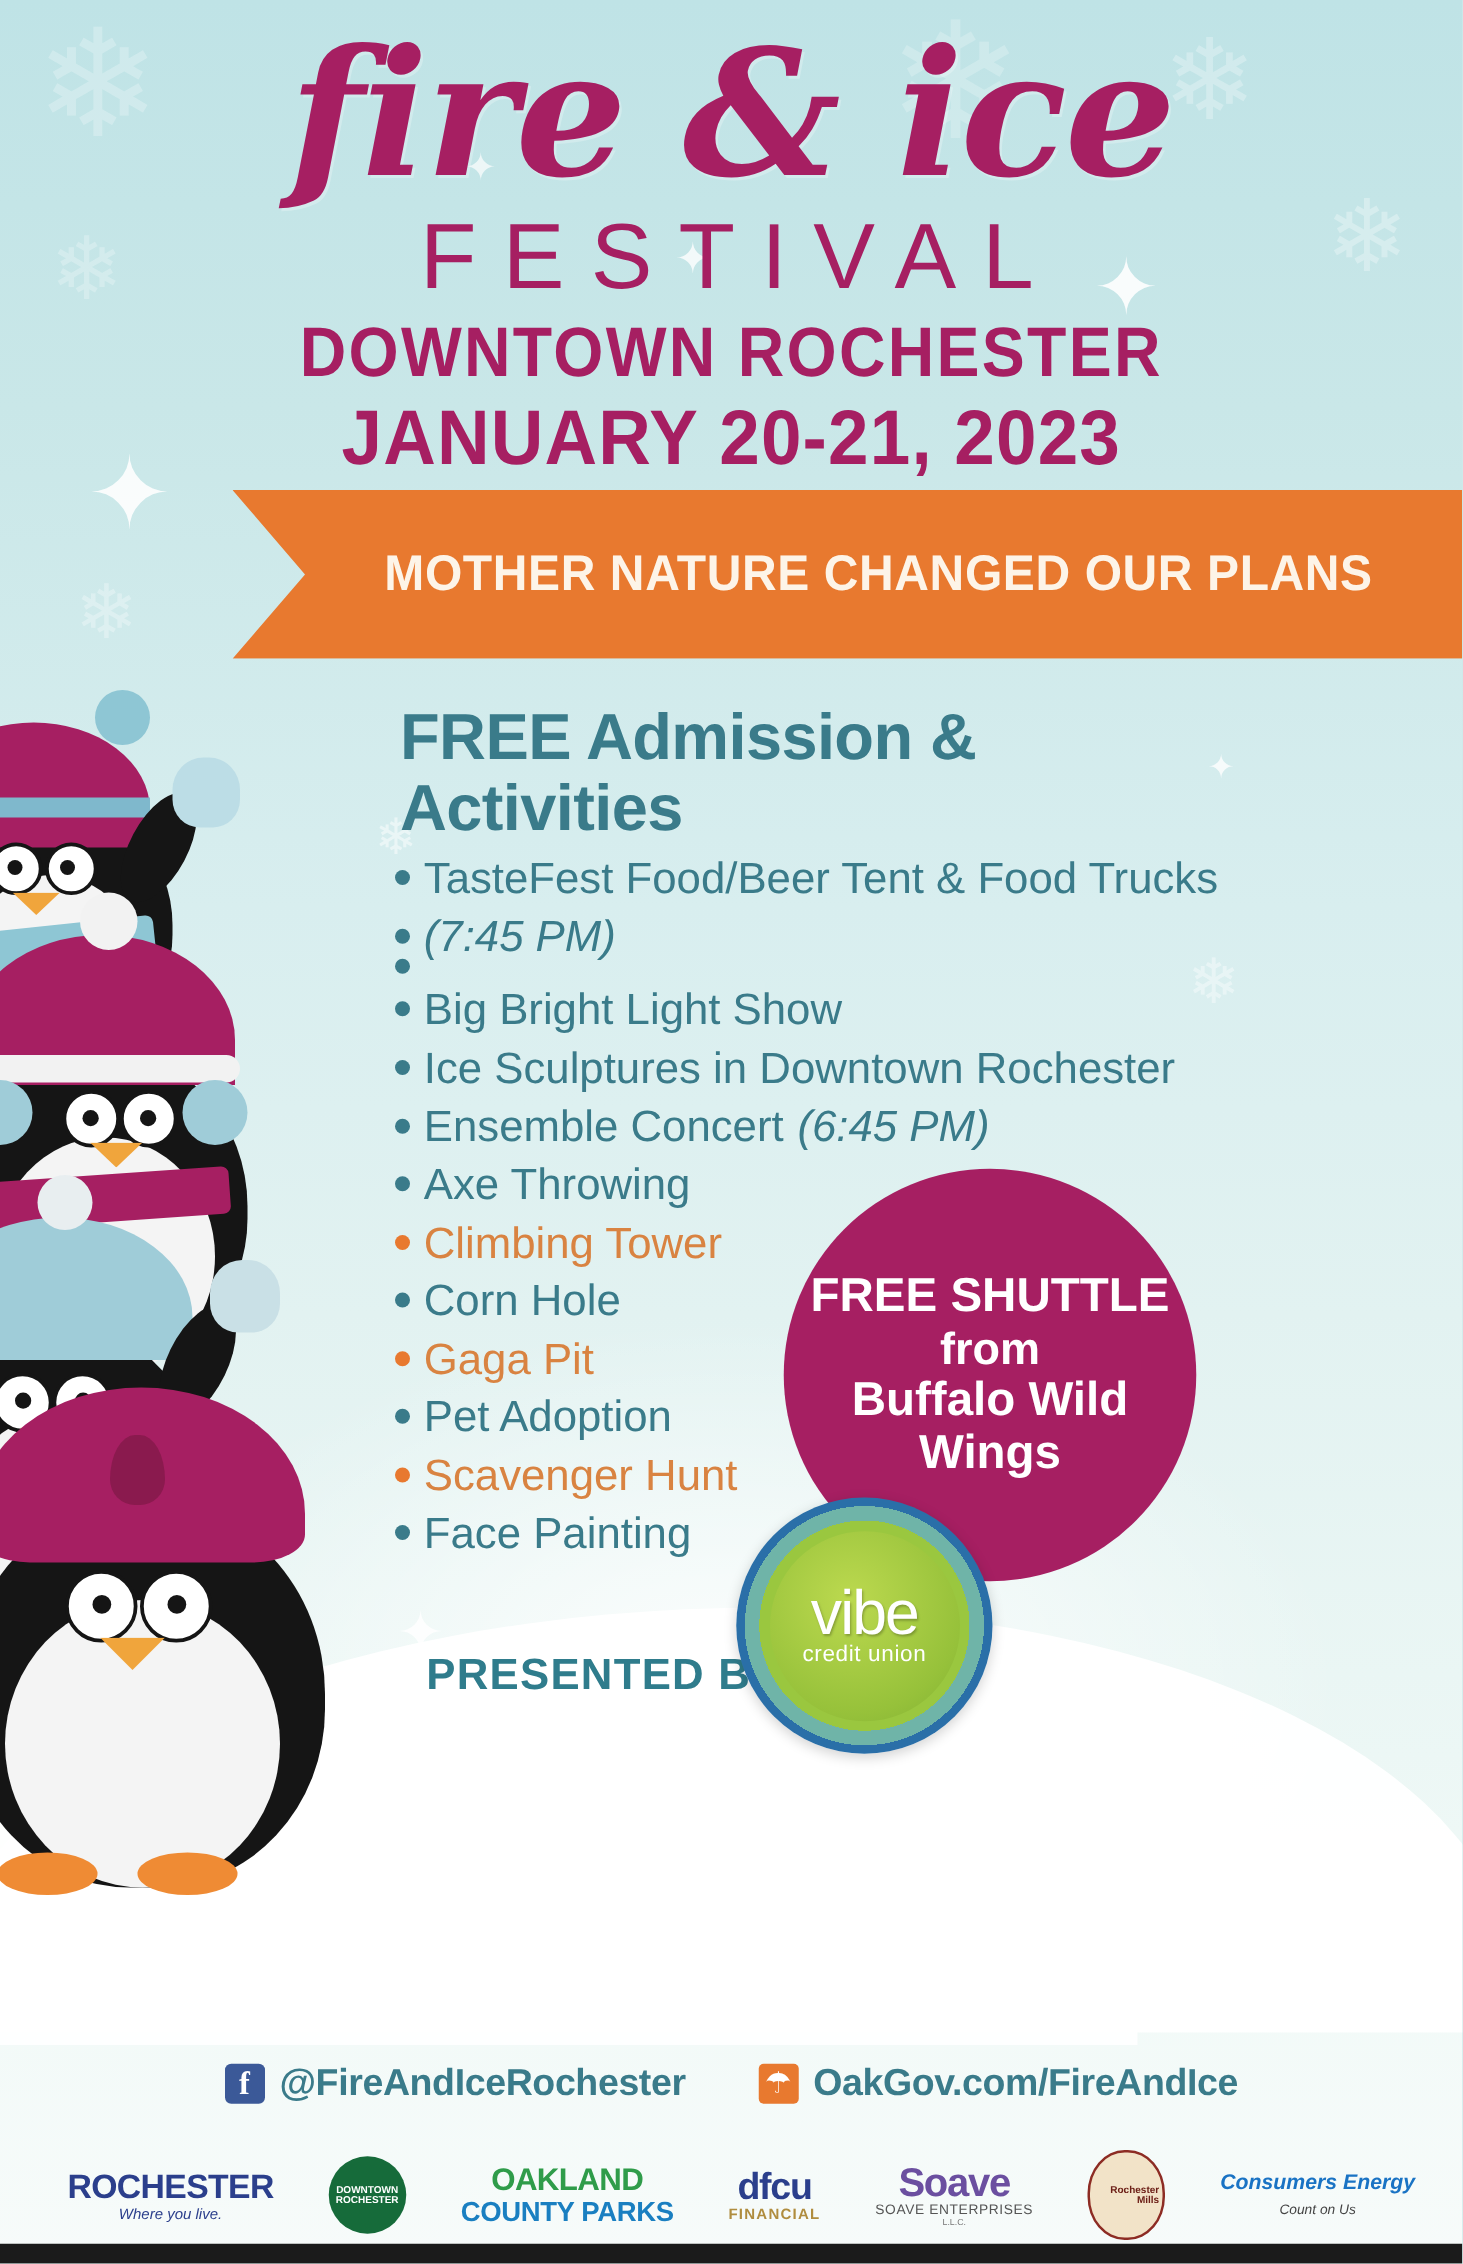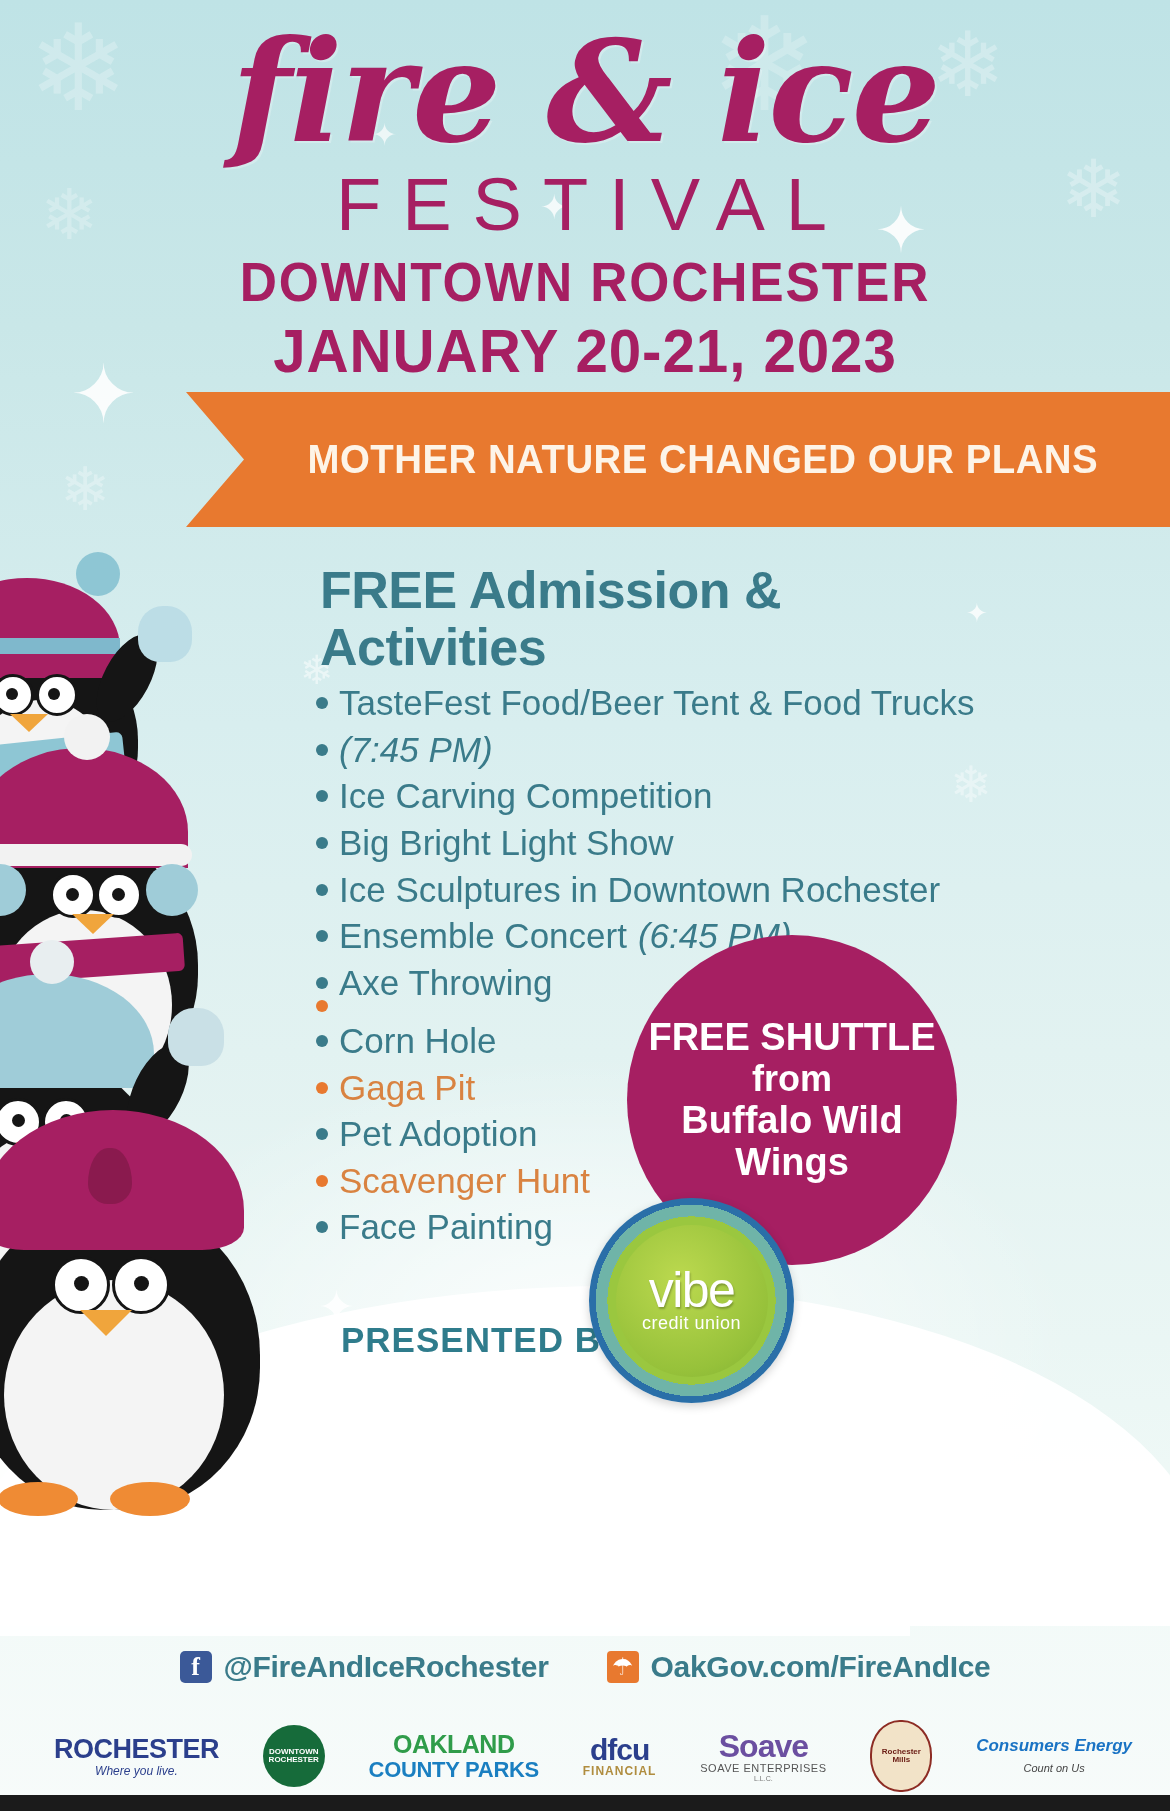--- a/index.html
+++ b/index.html
@@ -168,21 +168,21 @@
     color:#fff;font-size:8px;font-weight:700;text-align:center;
     display:flex;align-items:center;justify-content:center;padding:4px;box-sizing:border-box;}
   .sp-ocp .a{color:#2f9c4a;font-size:25px;font-weight:700;letter-spacing:-.5px;}
   .sp-ocp .b{color:#1a7fc1;font-size:22px;font-weight:700;letter-spacing:-.3px;}
   .sp-dfcu .a{color:#2b3f8c;font-size:30px;font-weight:700;letter-spacing:-1px;}
   .sp-dfcu .b{color:#b08d3f;font-size:12px;font-weight:700;letter-spacing:1px;}
   .sp-soave .a{color:#6b4fa0;font-size:32px;font-weight:700;letter-spacing:-1px;}
   .sp-soave .b{color:#555;font-size:11px;letter-spacing:.5px;}
   .sp-soave .c{color:#777;font-size:7px;}
   .sp-rmb{width:62px;height:72px;border-radius:48%;background:#f2e3c8;border:2px solid #8d2c24;
-    color:#6d2018;font-size:8px;font-weight:700;text-align:center;
+    color:#6d2018;font-size:8px;font-weight:700;text-align:right;
     display:flex;align-items:center;justify-content:center;padding:3px;box-sizing:border-box;}
   .sp-ce .a{color:#1a73c4;font-size:17px;font-weight:700;font-style:italic;}
   .sp-ce .b{color:#444;font-size:11px;font-style:italic;margin-top:8px;text-align:center;}
 
   .bottombar{position:absolute;left:0;right:0;bottom:0;height:16px;background:#1b1b1b;}
 </style>
 </head>
 <body>
 
 <div class="poster">
@@ -222,41 +222,41 @@
         <li>
           <span class="bullet"></span>
           <span>TasteFest Food/Beer Tent &amp; Food Trucks</span>
         </li>
         <li>
           <span class="bullet"></span>
           <span class="par"> (7:45 PM)</span>
         </li>
         <li>
           <span class="bullet"></span>
-          <span>Ice Carving Competition</span>
         </li>
         <li>
           <span class="bullet"></span>
           <span>Big Bright Light Show</span>
         </li>
         <li>
           <span class="bullet"></span>
           <span>Ice Sculptures in Downtown Rochester</span>
         </li>
         <li>
           <span class="bullet"></span>
           <span>Ensemble Concert</span>
           <span class="par"> (6:45 PM)</span>
         </li>
         <li>
           <span class="bullet"></span>
           <span>Axe Throwing</span>
         </li>
         <li class="orange">
           <span class="bullet"></span>
+          <span>Climbing Tower</span>
         </li>
         <li>
           <span class="bullet"></span>
           <span>Corn Hole</span>
         </li>
         <li class="orange">
           <span class="bullet"></span>
           <span>Gaga Pit</span>
         </li>
         <li>

